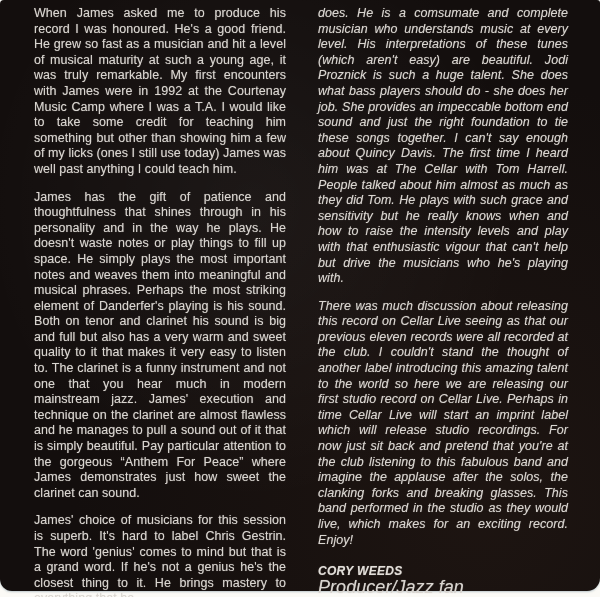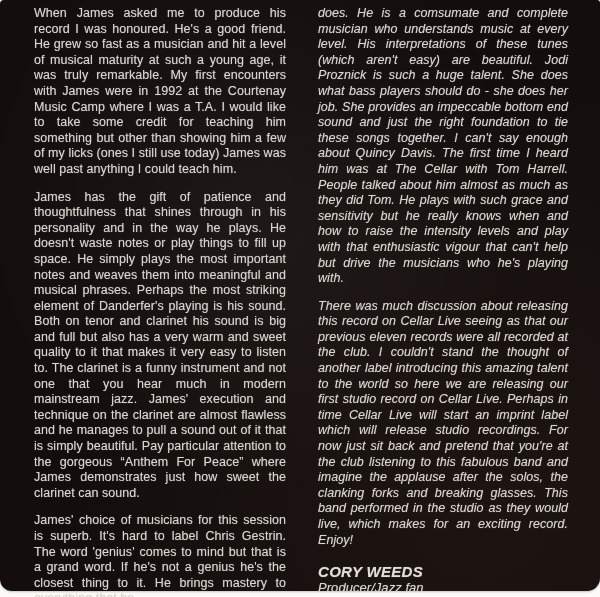--- a/index.html
+++ b/index.html
@@ -40,26 +40,26 @@
     letter-spacing: 0.05px;
     text-shadow: 0 0 1px rgba(225,220,214,0.5);
   }
   .col-left  { left: 34px;  width: 252px; }
   .col-right { left: 318px; width: 250px; font-style: italic; }
   .col p { margin: 0 0 12px 0; }
   .col p:last-child { margin-bottom: 0; }
   .signature { margin-top: 16px; }
   .signature .sig-name {
     font-weight: bold;
-    font-size: 15px;
+    font-size: 12px;
     letter-spacing: 0.3px;
     color: #e2ded9;
   }
   .signature .sig-role {
-    font-size: 13px;
+    font-size: 18px;
     color: #d9d5d0;
   }
 </style>
 </head>
 <body>
 
 <div class="stage">
   <div class="booklet-page">
 
     <div class="col col-left">

